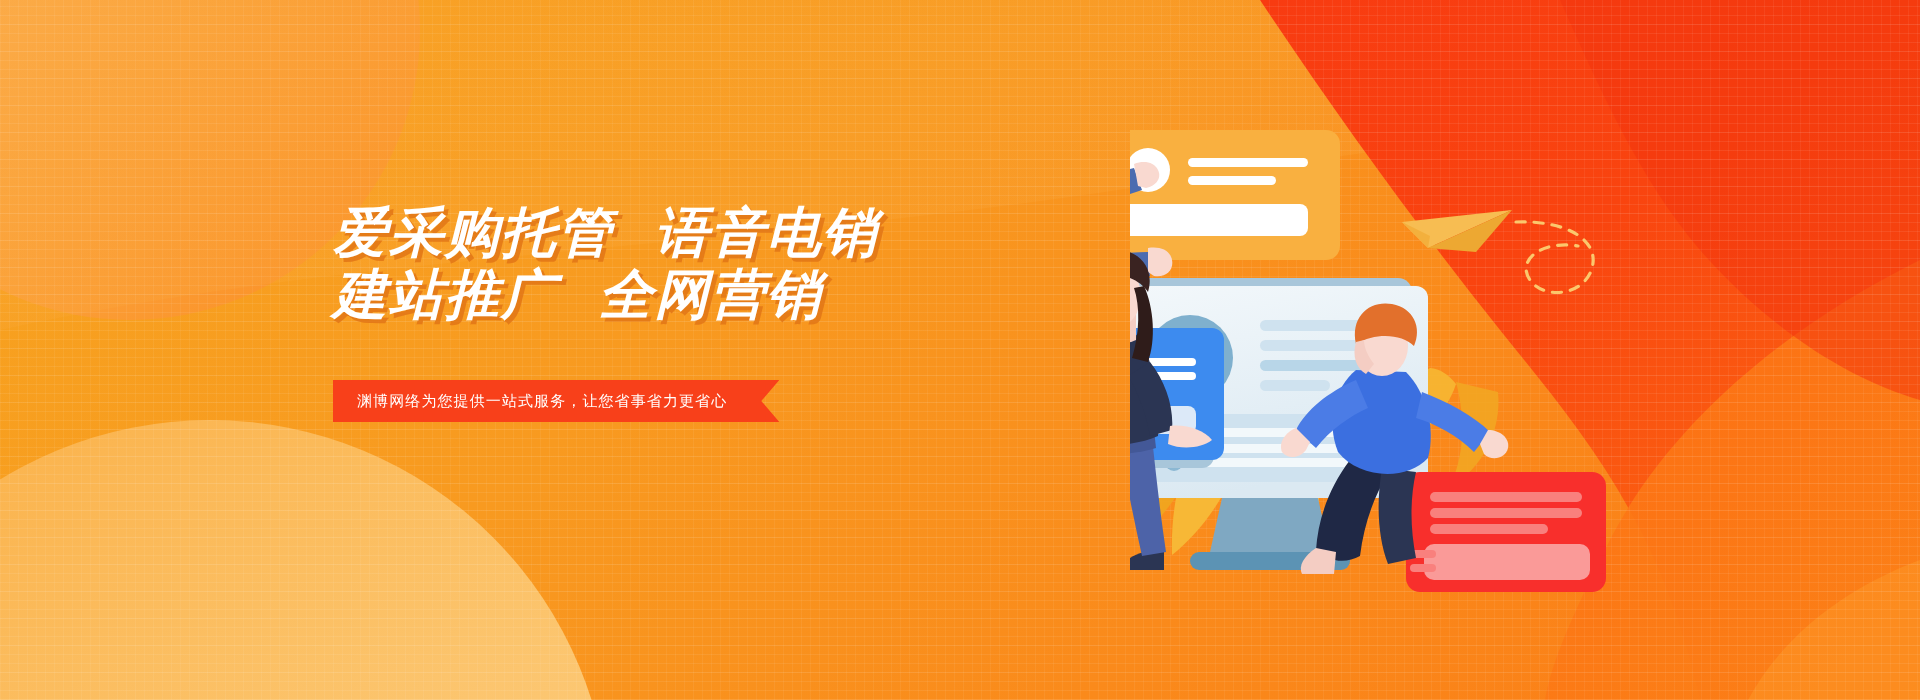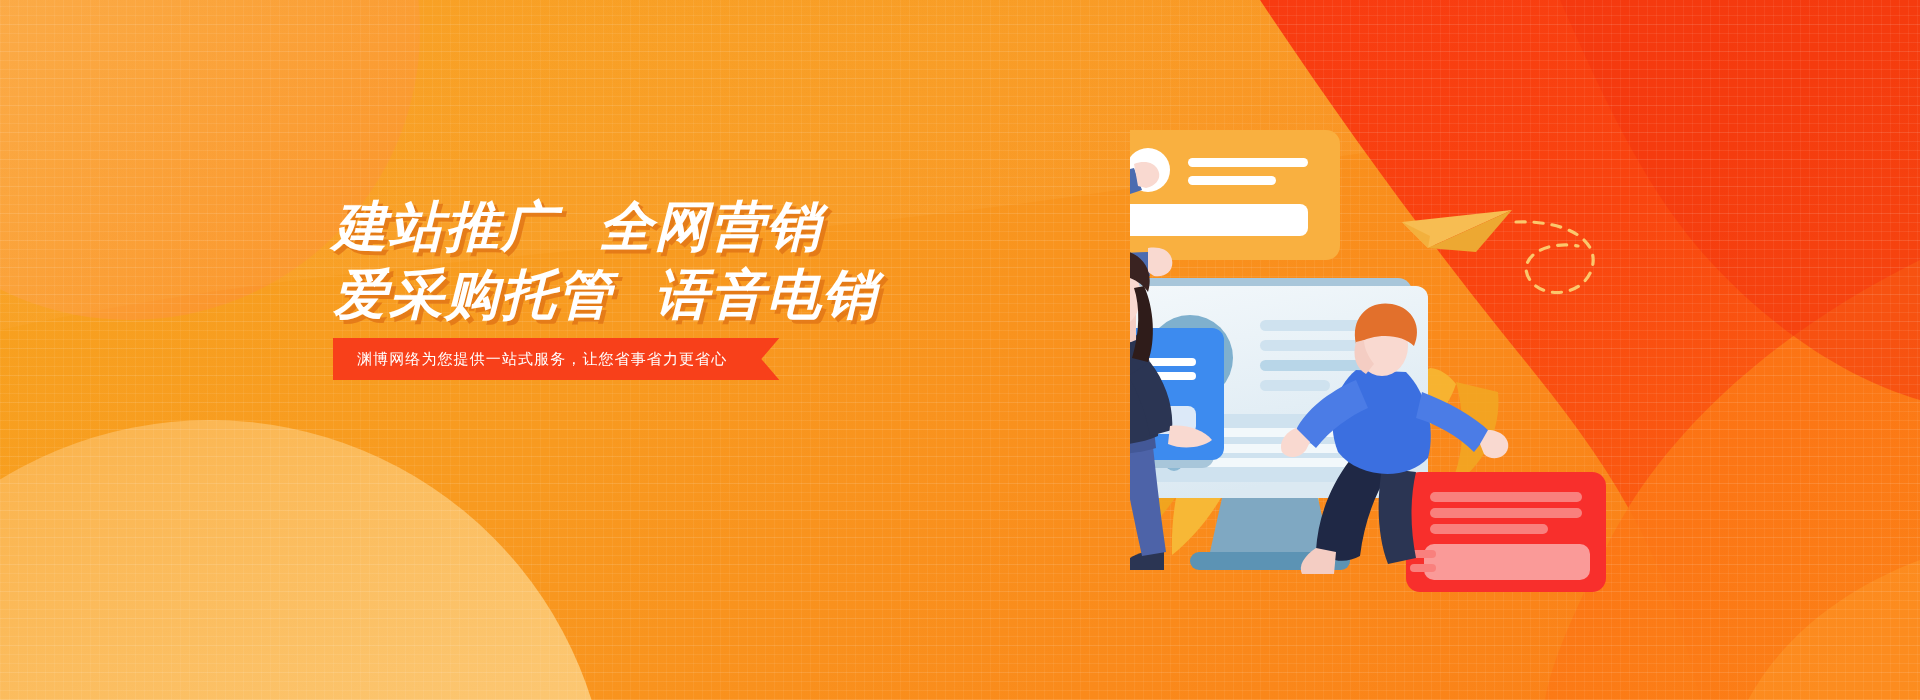--- a/index.html
+++ b/index.html
@@ -58,20 +58,21 @@
     display:flex;align-items:center;
     padding:0 34px 0 24px;
     background:#f8401a;
     color:#ffffff;
     font-size:15px;
     letter-spacing:1.1px;
     white-space:nowrap;
     font-family:"DejaVu Sans","Liberation Sans",sans-serif;
     clip-path:polygon(0 0,100% 0,calc(100% - 18px) 50%,100% 100%,0 100%);
     padding-right:52px;
+    margin-top:42px;
   }
 
   
   .illus{position:absolute;left:1130px;top:100px;width:790px;height:500px;}
   .illus svg{display:block;width:790px;height:500px;}
 </style>
 </head>
 <body>
 
 <div class="banner">
@@ -263,21 +264,21 @@
 
         <ellipse cx="252" cy="246" rx="26" ry="30" fill="#f9d9d0"></ellipse>
         <path d="M226,244 C220,216 240,200 262,204 C284,208 292,228 284,246 C272,234 246,232 226,244 Z" fill="#e2702c"></path>
         <path d="M226,242 C222,256 226,268 236,274 L244,264 C238,256 234,248 234,240 Z" fill="#f4cdc3"></path>
       </g>
 
     </svg>
   </div>
 
   <div class="copy">
+    <div class="headline l2">爱采购托管  语音电销</div>
     <div class="headline l1">建站推广  全网营销</div>
-    <div class="headline l2">爱采购托管  语音电销</div>
   </div>
 
   <div class="ribbon-wrap">
     <div class="ribbon">渊博网络为您提供一站式服务，让您省事省力更省心</div>
   </div>
 
 </div>
 
 </body></html>

